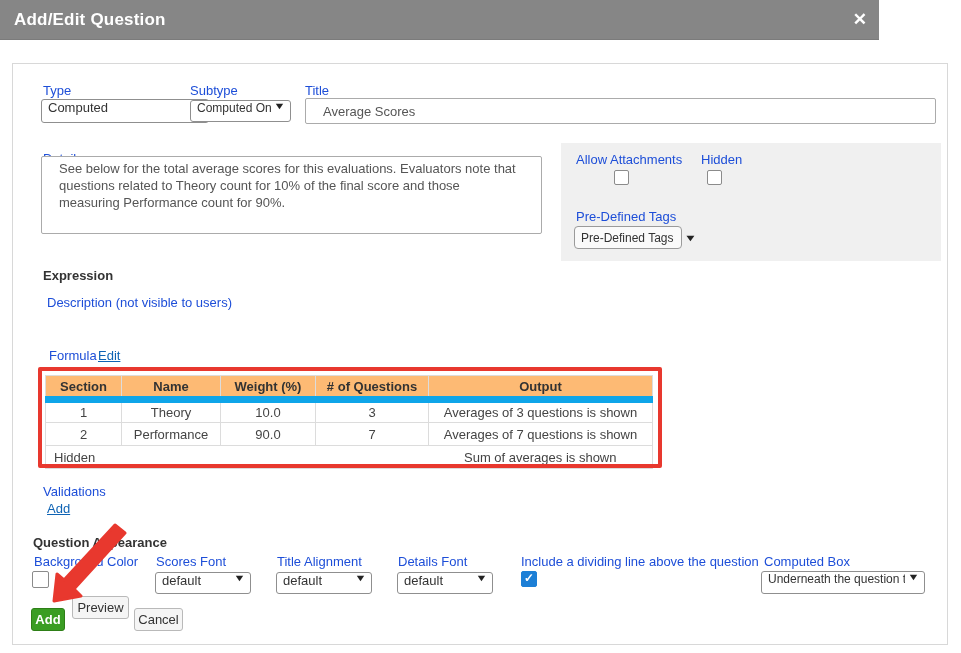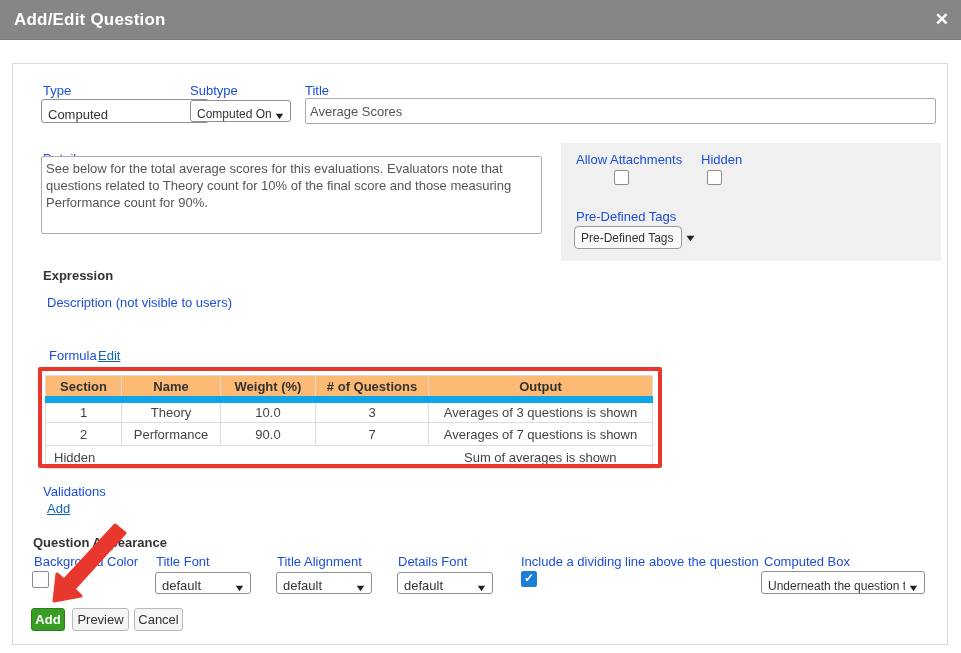--- a/index.html
+++ b/index.html
@@ -1,32 +1,32 @@
 <!DOCTYPE html>
 <html><head>
 <meta charset="utf-8">
 <style>
   * { margin:0; padding:0; box-sizing:border-box; }
   html,body { width:961px; height:653px; background:#ffffff; font-family:"Liberation Sans", sans-serif; position:relative; overflow:hidden; }
 
   
-  .modal-header { position:absolute; left:0; top:0; width:961px; height:40px; background:#868686; border-bottom:1px solid #7b7b7b; }
+  .modal-header { position:absolute; left:0; top:0; width:879px; height:40px; background:#868686; border-bottom:1px solid #7b7b7b; }
   .modal-title { position:absolute; left:14px; top:10px; color:#ffffff; font-size:17px; font-weight:bold; letter-spacing:.2px; }
   .modal-close { position:absolute; right:12px; top:10px; color:#ffffff; font-size:17px; font-weight:bold; cursor:pointer; line-height:20px; }
 
   
   .panel { position:absolute; left:12px; top:63px; width:936px; height:582px; background:#ffffff; border:1px solid #d8d8d8; }
 
   .lbl { position:absolute; font-size:13px; color:#1d4ed8; white-space:nowrap; }
   .lbl-bold { font-weight:bold; color:#333; }
 
-  .inp { position:absolute; background:#fff; border:1px solid #ababab; border-radius:2px; font-size:13px; color:#555; padding:3px 4px; font-family:"Liberation Sans", sans-serif; }
+  .inp { position:absolute; background:#fff; border:1px solid #ababab; border-radius:2px; font-size:13px; color:#555; padding:3px 17px; font-family:"Liberation Sans", sans-serif; }
   textarea.inp { resize:none; line-height:17px; overflow:hidden; }
 
-  .sel { position:absolute; background:#fff; border:1px solid #8f8f8f; border-radius:3px; font-size:13px; color:#333; display:flex; align-items:flex-end; padding:0 6px; cursor:pointer; }
+  .sel { position:absolute; background:#fff; border:1px solid #8f8f8f; border-radius:3px; font-size:13px; color:#333; display:flex; align-items:flex-start; padding:0 6px; cursor:pointer; }
   .sel .sel-text { flex:1; overflow:hidden; white-space:nowrap; }
   .sel .chev { font-size:9px; color:#222; margin-left:4px; transform:scaleX(1.4); }
 
   .checkbox { position:absolute; width:15px; height:15px; background:#fff; border:1px solid #8b8b8b; border-radius:2px; cursor:pointer; }
   .checkbox.checked { background:#1c7fd6; border-color:#1c7fd6; }
   .checkbox.checked::before { content:"✓"; position:absolute; left:2px; top:-1px; color:#fff; font-size:12px; font-weight:bold; }
 
   .link { position:absolute; font-size:13px; color:#0e63b4; text-decoration:underline; cursor:pointer; white-space:nowrap; }
 
   
@@ -41,21 +41,21 @@
   .formula-table th, .formula-table td { border:1px solid #dcdcdc; text-align:center; height:23px; padding:0 4px; overflow:hidden; white-space:nowrap; }
   .formula-table th { background:#fdba74; color:#333; font-weight:bold; height:24px; border-bottom:7px solid #0ea5e9; }
   .formula-table { border:1px solid #c9c9c9; }
   .formula-table td.total-cell { text-align:left; padding-left:8px; border-right:none; border-top:1px solid #bdbdbd; }
   .formula-table td.total-output { border-left:none; border-top:1px solid #bdbdbd; }
 
   
   .btn { position:absolute; height:23px; font-size:13px; border-radius:3px; cursor:pointer; display:flex; align-items:center; justify-content:center; font-family:"Liberation Sans", sans-serif; }
   .btn-add { left:18px; top:544px; width:34px; background:#3a9d23; border:1px solid #2e7f17; color:#fff; font-weight:bold; }
   .btn-secondary { background:#f5f5f5; border:1px solid #b9b9b9; color:#333; }
-  .btn-preview { left:59px; top:544px; width:57px; }
+  .btn-preview { left:59px; top:532px; width:57px; }
   .btn-cancel { left:121px; top:544px; width:49px; }
 
   
   .annot-rect { position:absolute; left:38px; top:367px; width:624px; height:101px; border:4px solid #e8382e; border-radius:2px; pointer-events:none; z-index:40; }
   .annot-arrow { position:absolute; left:40px; top:523px; width:90px; height:90px; pointer-events:none; z-index:41; }
 </style>
 </head>
 <body>
 
 <div class="modal-header">
@@ -140,21 +140,21 @@
     </table>
 
   <div class="lbl" style="left:30px; top:420px;">Validations</div>
   <div class="link" style="left:34px; top:437px;">Add</div>
 
   <div class="lbl lbl-bold" style="left:20px; top:471px;">Question Appearance</div>
 
   <div class="lbl" style="left:21px; top:490px;">Background Color</div>
   <div class="checkbox" style="left:19px; top:507px; width:17px; height:17px;"></div>
 
-  <div class="lbl" style="left:143px; top:490px;">Title Font</div>
+  <div class="lbl" style="left:143px; top:490px;">Scores Font</div>
   <div class="sel" style="left:142px; top:508px; width:96px; height:22px;">
     <span class="sel-text">default</span>
     <span class="chev">▼</span>
   </div>
 
   <div class="lbl" style="left:264px; top:490px;">Title Alignment</div>
   <div class="sel" style="left:263px; top:508px; width:96px; height:22px;">
     <span class="sel-text">default</span>
     <span class="chev">▼</span>
   </div>

